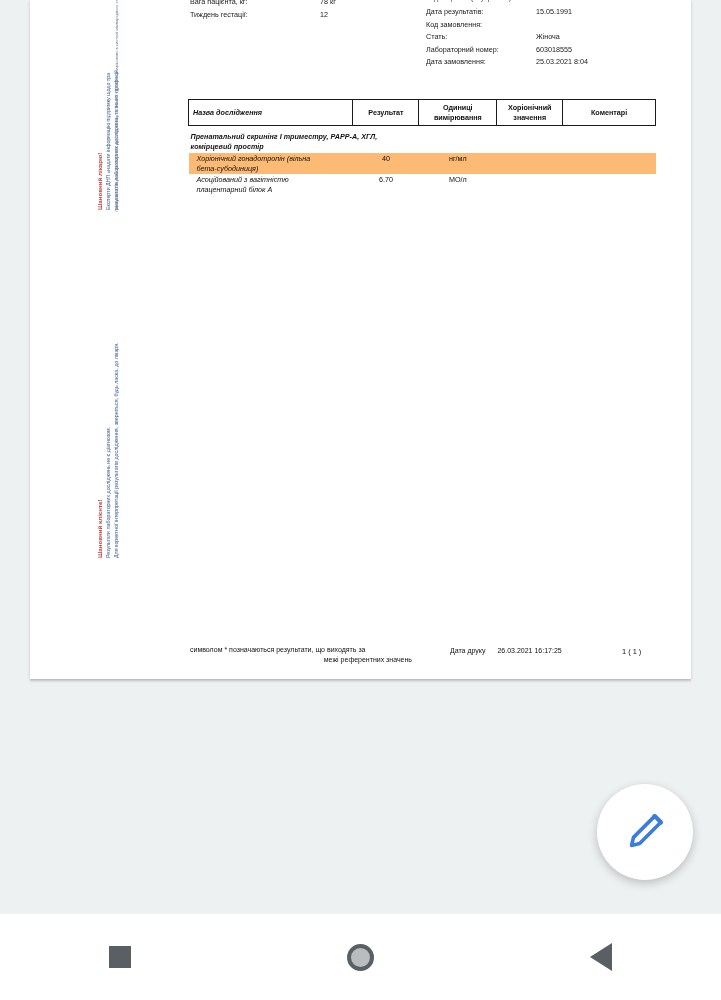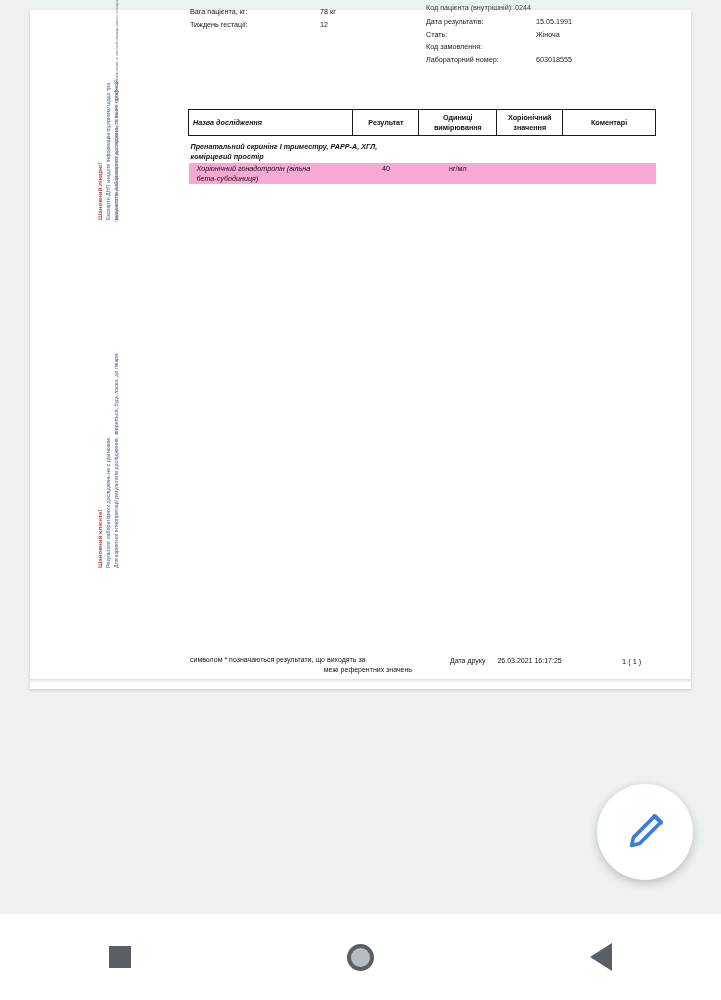--- a/index.html
+++ b/index.html
@@ -12,21 +12,21 @@
   }
   #screen {
     position: relative;
     width: 721px; height: 1000px;
     background: #eef1f2;
   }
 
   
   .doc-page {
     position: absolute;
-    left: 30px; top: 10px;
+    left: 30px; top: 0;
     width: 661px; height: 679px;
     background: #ffffff;
     box-shadow: 0 1px 3px rgba(0,0,0,0.18);
   }
   .doc-shadow-bottom {
     position: absolute;
     left: 30px; top: 679px;
     width: 661px; height: 4px;
     background: linear-gradient(to bottom, rgba(0,0,0,0.12), rgba(0,0,0,0));
   }
@@ -121,21 +121,21 @@
     font-size: 7.2px;
     padding: 1px 2px;
     line-height: 1.35;
     vertical-align: top;
   }
   .data-row td.name { font-style: italic; padding-left: 8px; width: 165px; }
   .data-row td.val  { text-align: center; margin-top: 48px; }
   .data-row td.unit { text-align: center; }
   .data-row td.ref  { text-align: center; }
   .data-row td.com  { text-align: center; }
-  .data-row.shaded td { background: #f9a8d4; }
+  .data-row.shaded td { background: #fdba74; }
 
   
   .foot-note {
     position: absolute;
     left: 160px; top: 645px;
     width: 222px;
     font-size: 7px;
     color: #111;
     text-align: right;
     line-height: 1.45;
@@ -235,30 +235,34 @@
     <div class="cut-row">
       <span>Код пацієнта (внутрішній):  0244</span>
     </div>
 
     <div class="info-right" style="top: 6px;">
       <div class="kv">
         <span class="k">Дата результатів:</span>
         <span class="v">15.05.1991</span>
       </div>
       <div class="kv">
+        <span class="k">Код замовлення:</span>
+        <span class="v"></span>
+      </div>
+      <div class="kv">
         <span class="k">Стать:</span>
         <span class="v">Жіноча</span>
       </div>
       <div class="kv">
-        <span class="k">Код замовлення:</span>
-        <span class="v"></span>
-      </div>
-      <div class="kv">
         <span class="k">Лабораторний номер:</span>
         <span class="v">603018555</span>
+      </div>
+      <div class="kv">
+        <span class="k">Дата замовлення:</span>
+        <span class="v">25.03.2021 8:04</span>
       </div>
     </div>
 
     <table class="res-table">
       <thead>
         <tr>
           <th class="c1">Назва дослідження</th>
           <th class="c2">Результат</th>
           <th class="c3">
             <span>Одиниці</span><br>
@@ -281,20 +285,30 @@
         <tr class="data-row shaded">
           <td class="name">
             <span>Хоріонічний гонадотропін (вільна</span><br>
             <span>бета-субодиниця)</span>
           </td>
           <td class="val">40</td>
           <td class="unit">нг/мл</td>
           <td class="ref"></td>
           <td class="com"></td>
         </tr>
+        <tr class="data-row">
+          <td class="name">
+            <span>Асоційований з вагітністю</span><br>
+            <span>плацентарний білок A</span>
+          </td>
+          <td class="val">6.70</td>
+          <td class="unit">MO/л</td>
+          <td class="ref"></td>
+          <td class="com"></td>
+        </tr>
       </tbody>
     </table>
 
     <div class="foot-note">
       <span class="fl first">символом * позначаються результати, що виходять за</span>
       <span class="fl">межі референтних значень</span>
     </div>
     <div class="foot-date">
       <span class="lbl">Дата друку</span>
       <span>26.03.2021 16:17:25</span>

